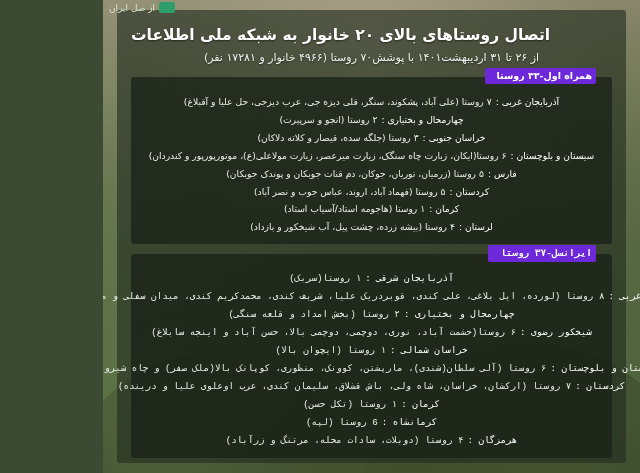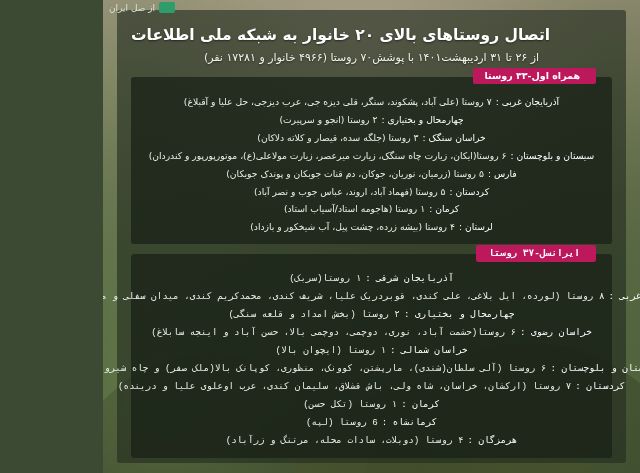--- a/index.html
+++ b/index.html
@@ -107,25 +107,25 @@
     margin-top: 8px;
     padding: 6px 10px 8px 10px;
     position: relative;
   }
   .panel + .panel { margin-top: 10px; font-family: Liberation Mono, monospace; }
 
   .panel-tab {
     position: absolute;
     top: -9px;
     right: 16px;
-    background: #be185d;
+    background: #6d28d9;
     color: #ffffff;
     font-size: 9.5px;
     font-weight: bold;
-    padding: 2px 16px 3px 12px;
+    padding: 2px 4px 3px 12px;
     border-radius: 2px;
     white-space: nowrap;
   }
 
   .rows {
     margin-top: 10px;
   }
   .row {
     display: flex;
     flex-direction: row;
@@ -174,21 +174,21 @@
       <div class="rows">
         <div class="row">
           <span class="province">آذربایجان غربی :</span>
           <span class="detail">۷ روستا (علی آباد، پشکوند، سنگر، قلی دیزه جی، عرب دیزجی، حل علیا و آقبلاغ)</span>
         </div>
         <div class="row">
           <span class="province">چهارمحال و بختیاری :</span>
           <span class="detail">۲ روستا (انجو و سرپیرت)</span>
         </div>
         <div class="row">
-          <span class="province">خراسان سنگک :</span>
+          <span class="province">خراسان جنوبی :</span>
           <span class="detail">۳ روستا (جلگه سده، قیصار و کلاته دلاکان)</span>
         </div>
         <div class="row">
           <span class="province">سیستان و بلوچستان :</span>
           <span class="detail">۶ روستا(ایکان، زیارت چاه سنگک، زیارت میرعصر، زیارت مولاعلی(ع)، موتورپورپور و کندردان)</span>
         </div>
         <div class="row">
           <span class="province">فارس :</span>
           <span class="detail">۵ روستا (زرمیان، نوریان، جوکان، دم قنات جوبکان و پوندک جوبکان)</span>
         </div>
@@ -216,21 +216,21 @@
         </div>
         <div class="row">
           <span class="province">آذربایجان غربی :</span>
           <span class="detail">۸ روستا (لورده، ایل بلاغی، علی کندی، قوبردریک علیا، شریف کندی، محمدکریم کندی، میدان سفلی و میدان علیا)</span>
         </div>
         <div class="row">
           <span class="province">چهارمحال و بختیاری :</span>
           <span class="detail">۲ روستا (بخش امداد و قلعه سنگی)</span>
         </div>
         <div class="row">
-          <span class="province">خراسان رضوی :</span>
+          <span class="province">شیخکور رضوی :</span>
           <span class="detail">۶ روستا(حشمت آباد، نوری، دوچمی، دوچمی بالا، حسن آباد و اینجه سابلاغ)</span>
         </div>
         <div class="row">
           <span class="province">خراسان شمالی :</span>
           <span class="detail">۱ روستا (ایچوان بالا)</span>
         </div>
         <div class="row">
           <span class="province">سیستان و بلوچستان :</span>
           <span class="detail">۶ روستا (آلی سلطان(شندی)، مارپشتن، کوونک، منظوری، کوپانک بالا(ملک صفر) و چاه شیروان)</span>
         </div>

